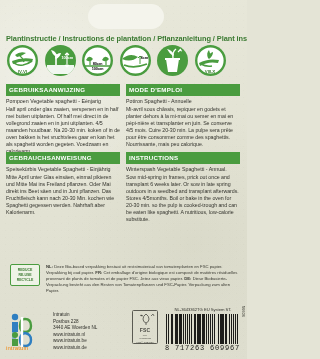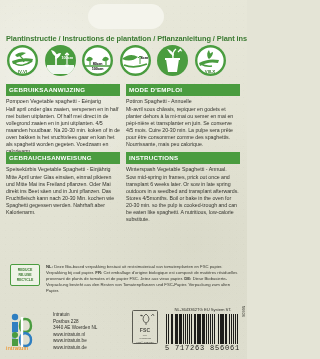--- a/index.html
+++ b/index.html
@@ -380,17 +380,17 @@
       </svg>
       <div class="fsc-label">FSC</div>
       <div class="fsc-sub">MIX</div>
       <div class="fsc-sub">Verpakking</div>
       <div class="fsc-sub">FSC® C123456</div>
     </div>
 
     <div class="barcode-wrap">
       <div class="sys-code">NL-3643362TG EU System ST.</div>
       <div class="barcode"></div>
-      <div class="barcode-digits">5  717263  856061</div>
+      <div class="barcode-digits">8  717263  609967</div>
     </div>
     <div class="side-code">56606</div>
   </div>
 </div>
 
 </body></html>

